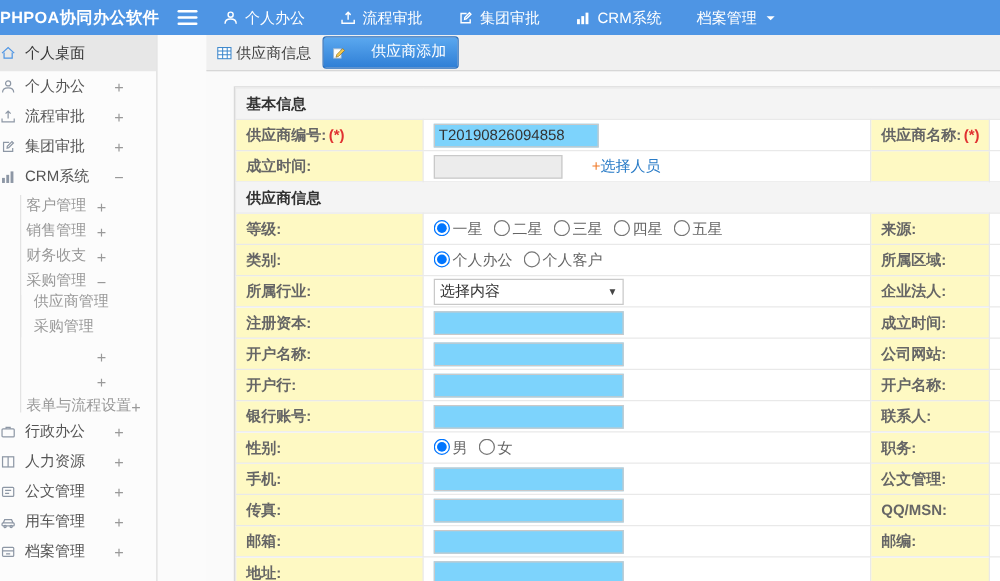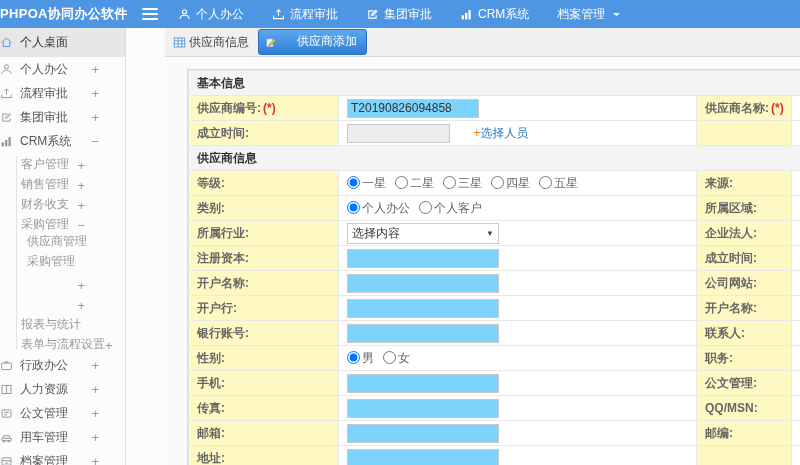--- a/index.html
+++ b/index.html
@@ -196,23 +196,20 @@
         <span>采购管理</span>
       </div>
     </div>
     <div class="sub-item">
       <span class="expand">+</span>
     </div>
     <div class="sub-item">
       <span class="expand">+</span>
     </div>
     <div class="sub-item">
-      <span>报表与统计</span>
-    </div>
-    <div class="sub-item">
       <span>表单与流程设置</span>
       <span class="expand" style="margin-left:0;margin-right:0;">+</span>
     </div>
   </div>
 
   <div class="side-item">
     <span class="sicon">
         <svg viewBox="0 0 16 16">
           <rect x="2" y="5" width="12" height="8" rx="1"></rect>
           <path d="M6 5V3.5h4V5"></path>

